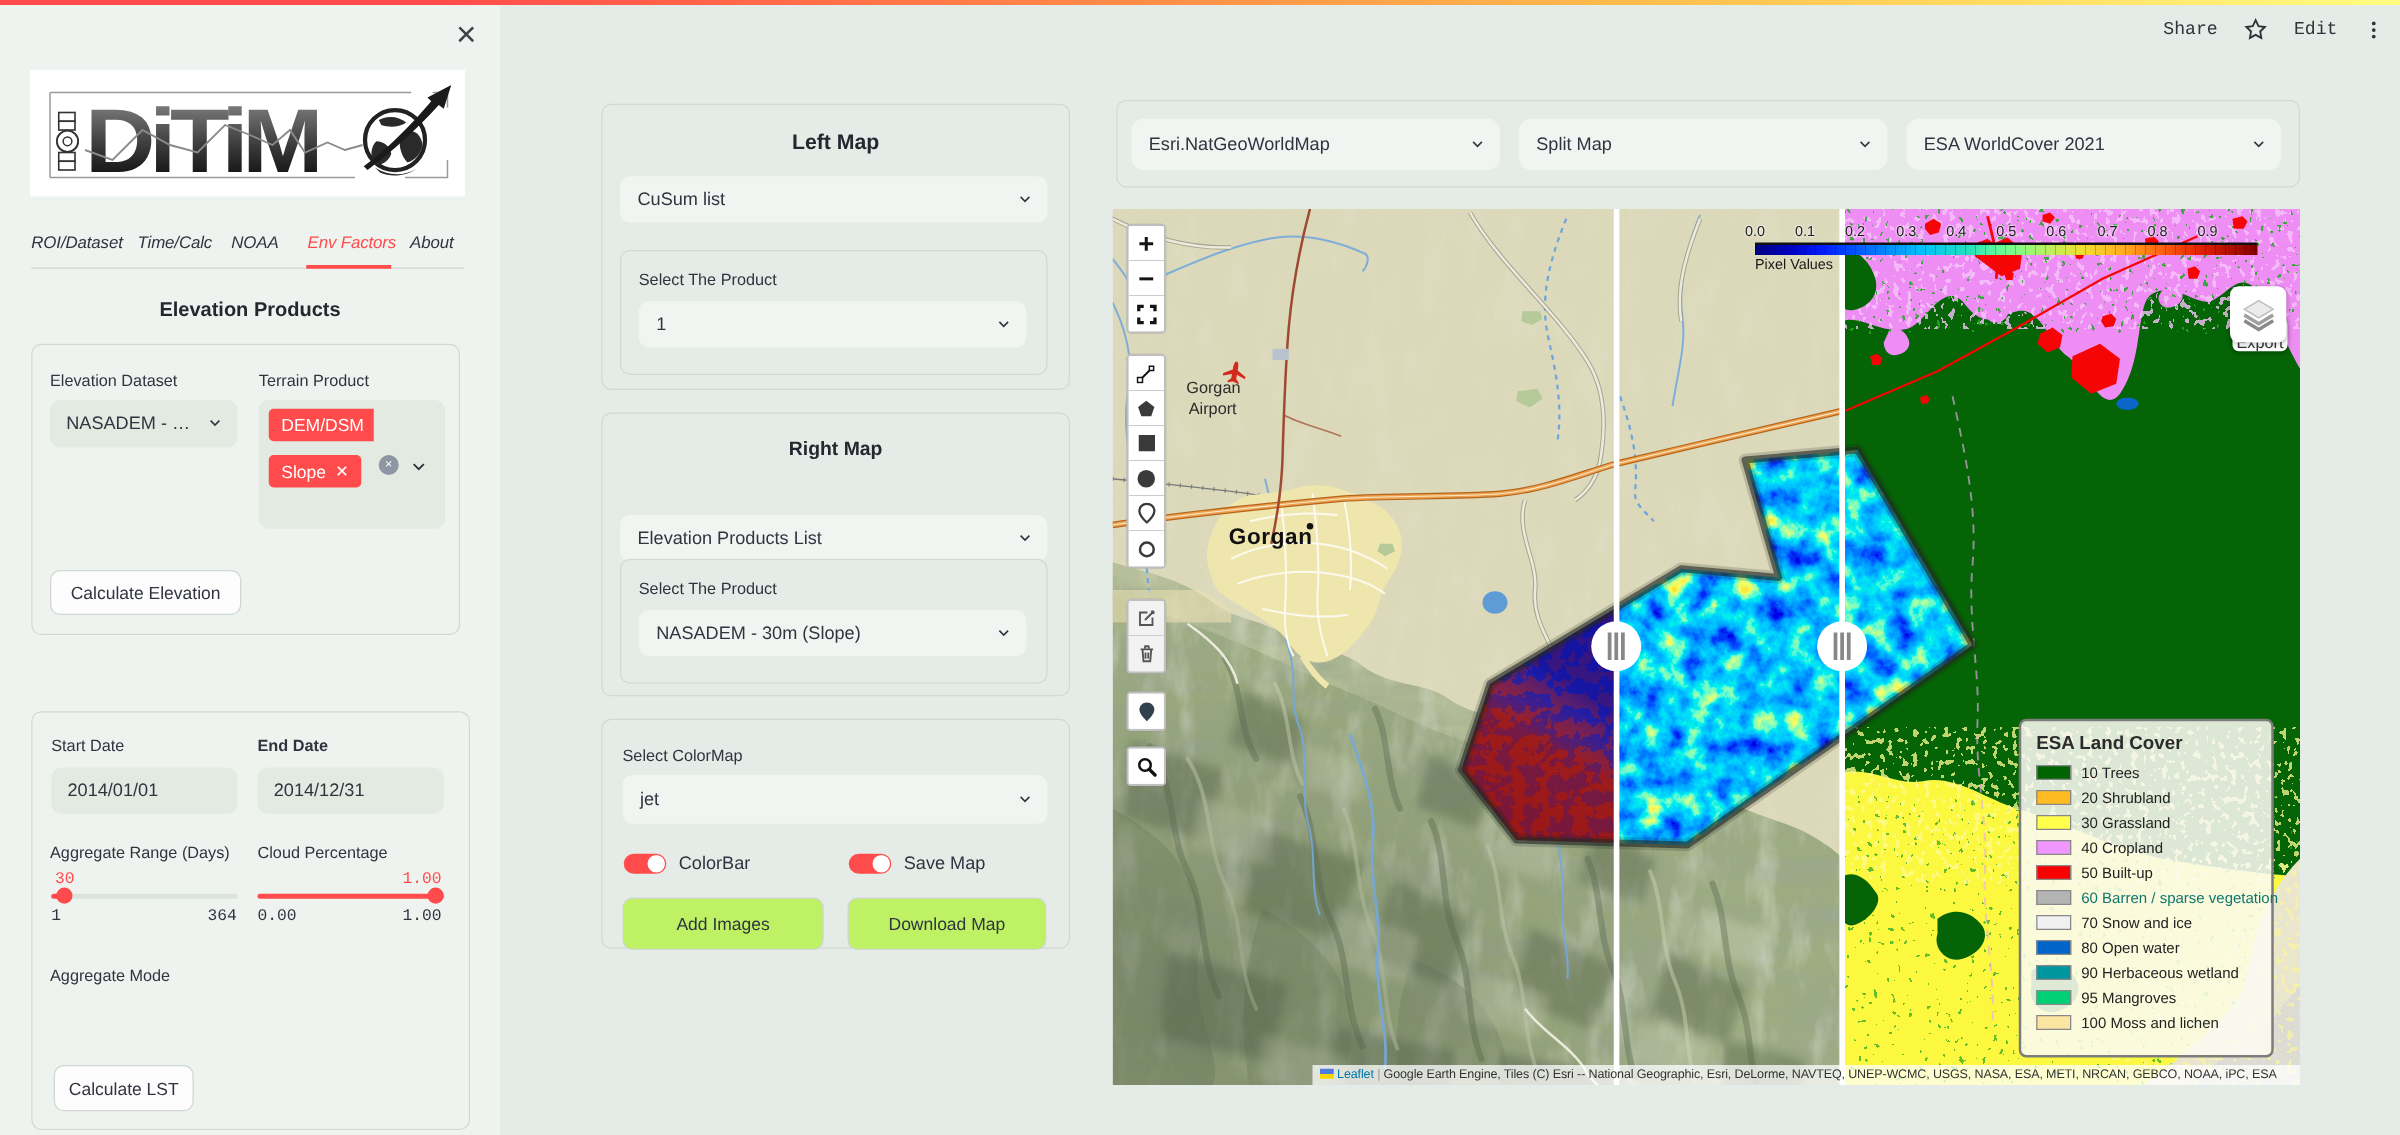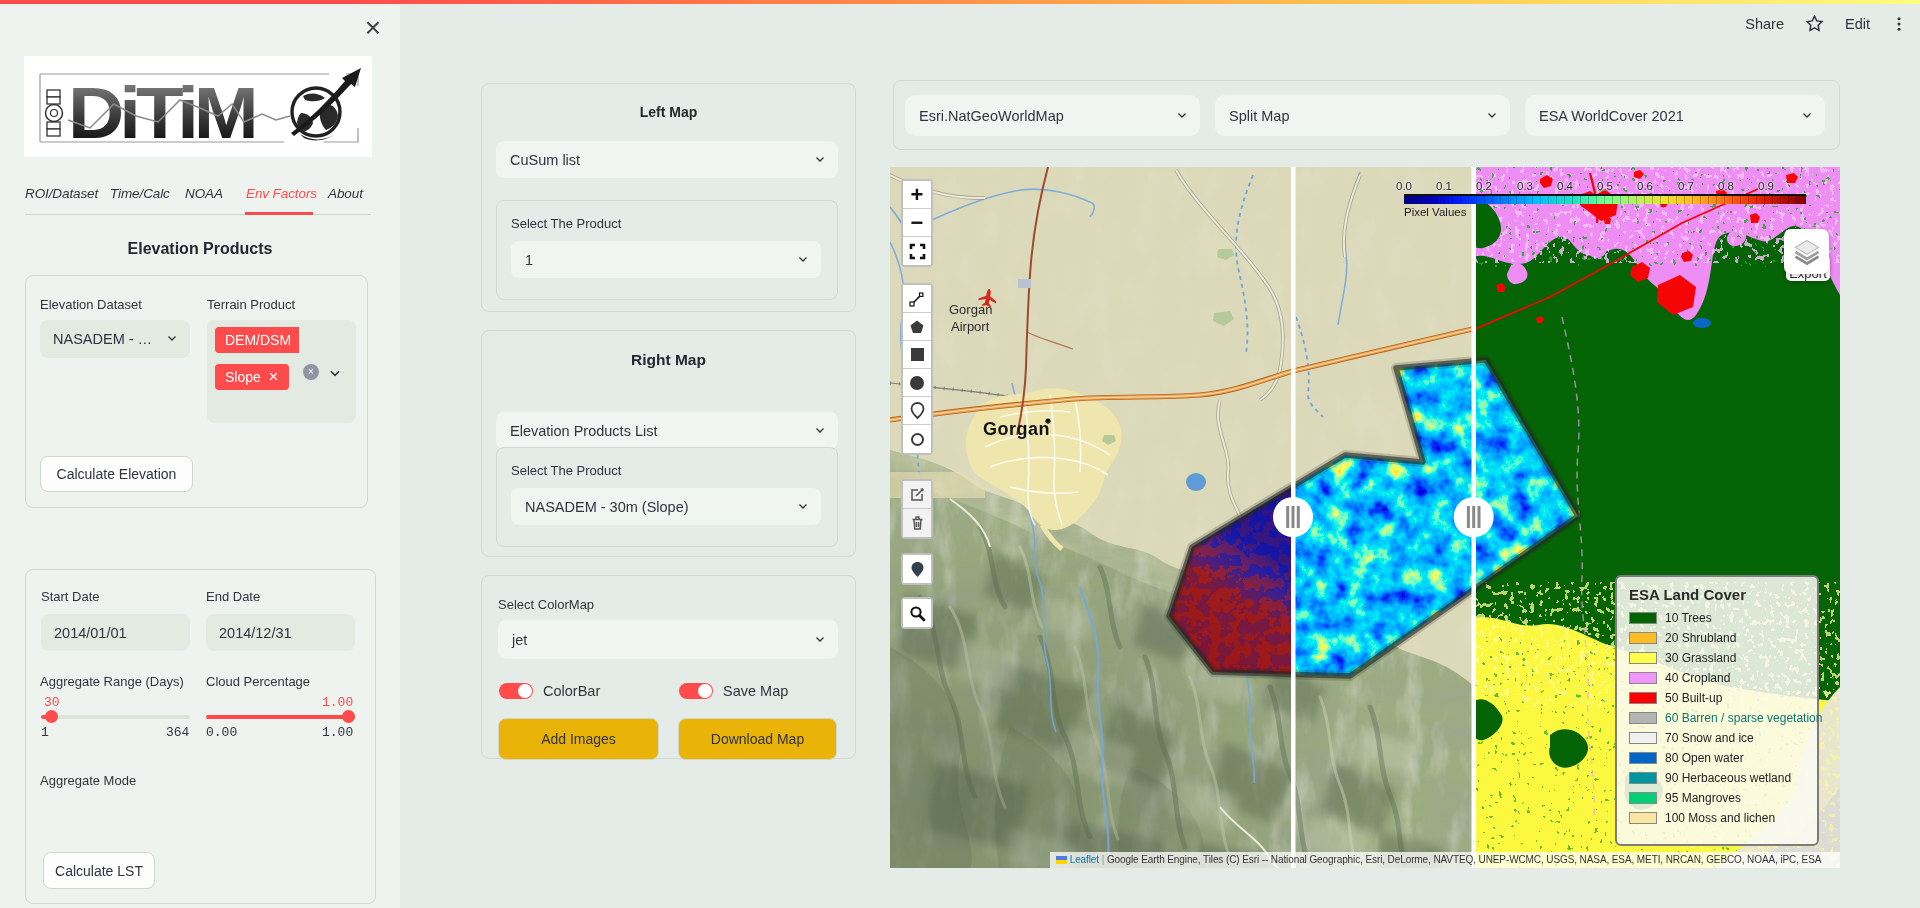--- a/index.html
+++ b/index.html
@@ -19,26 +19,26 @@
 .card { position:absolute; border:1px solid #d2d9d2; border-radius:8px; }
 .lbl { position:absolute; font-size:13px; color:#31333f; }
 .input { position:absolute; background:#e2eae2; border-radius:8px; font-size:14.5px; color:#31333f; display:flex; align-items:center; padding-left:13px; }
 .chev { position:absolute; right:12px; top:50%; width:12px; height:12px; transform:translateY(-58%); }
 .btn { position:absolute; background:#fcfdfc; border:1px solid #d0d6d0; border-radius:8px; font-size:14px; color:#31333f; display:flex; align-items:center; justify-content:center; }
 .mono { font-family:"Liberation Mono", monospace; }
 .chip { position:absolute; background:#ff4b4b; color:#fff; border-radius:4px; font-size:14px; display:flex; align-items:center; padding:0 10px; height:26px; }
 
 .midcard { position:absolute; border:1px solid #d2d9d2; border-radius:8px; background:#e5ebe6; }
 .minput { position:absolute; background:#f1f5f1; border-radius:8px; font-size:14.5px; color:#31333f; display:flex; align-items:center; padding-left:14px; }
-.mbtn { position:absolute; background:#eab308; border:1px solid #cfd5cf; border-radius:8px; font-size:14px; color:#31333f; display:flex; align-items:center; justify-content:center; }
+.mbtn { position:absolute; background:#bef264; border:1px solid #cfd5cf; border-radius:8px; font-size:14px; color:#31333f; display:flex; align-items:center; justify-content:center; }
 .toggle { position:absolute; width:34px; height:16px; background:#ff4b4b; border-radius:9px; }
 .toggle .knob { position:absolute; right:1px; top:1px; width:14px; height:14px; background:#fff; border-radius:50%; }
 .tlabel { position:absolute; font-size:14.5px; color:#31333f; }
 
-#hdr { position:absolute; right:12px; top:13px; font-size:14.5px; color:#30333b; display:flex; align-items:center; gap:20px; z-index:40; }
+#hdr { position:absolute; right:12px; top:13px; font-size:14.5px; color:#30333b; display:flex; align-items:center; gap:20px; z-index:40;font-family:Liberation Mono, monospace; }
 
 #mapwrap { position:absolute; left:890px; top:167px; width:950px; height:701px; overflow:hidden; z-index:5; }
 .lfgroup { position:absolute; background:#fff; border:2px solid rgba(0,0,0,0.25); border-radius:4px; width:32px; z-index:30; }
 .lfbtn { width:28px; height:28px; border-bottom:1px solid #ccc; display:flex; align-items:center; justify-content:center; background:#fff; }
 .lfbtn:last-child { border-bottom:none; }
 svg text { font-family:"Liberation Sans", sans-serif; }
 </style>
 </head>
 <body>
 <div id="deco"></div>
@@ -116,21 +116,21 @@
   <div class="abs" style="left:303px; top:360px; width:16px; height:16px; background:#8e95a3; border-radius:50%; color:#fff; font-size:10px; text-align:center; line-height:16px;">×</div>
   <svg class="abs" style="left:328px; top:362px;" width="14" height="14" viewBox="0 0 24 24" fill="none" stroke="#31333f" stroke-width="2.6">
       <path d="M5 9l7 7 7-7"></path>
     </svg>
   <div class="btn" style="left:40px; top:452px; width:153px; height:36px;">Calculate Elevation</div>
 
 
   <div class="card" style="left:25px; top:565px; width:351px; height:335px;"></div>
   <div class="lbl" style="left:41px; top:585px;">Start Date</div>
   <div class="input" style="left:41px; top:610px; width:149px; height:37px;">2014/01/01</div>
-  <div class="lbl" style="left:206px; top:585px;">End Date</div>
+  <div class="lbl" style="left:206px; top:585px;font-weight:bold;">End Date</div>
   <div class="input" style="left:206px; top:610px; width:149px; height:37px;">2014/12/31</div>
 
   <div class="lbl" style="left:40px; top:670px;">Aggregate Range (Days)</div>
   <div class="mono" style="position:absolute; left:44px; top:691px; font-size:13px; color:#ff4b4b;">30</div>
   <div class="abs" style="left:41px; top:711px; width:149px; height:4px; background:#dbe4db; border-radius:2px;"></div>
   <div class="abs" style="left:41px; top:711px; width:11px; height:4px; background:#ff4b4b; border-radius:2px;"></div>
   <div class="abs" style="left:45px; top:706px; width:13px; height:13px; background:#ff4b4b; border-radius:50%;"></div>
   <div class="mono" style="position:absolute; left:41px; top:721px; font-size:13px;">1</div>
   <div class="mono" style="position:absolute; left:166px; top:721px; font-size:13px;">364</div>
 
@@ -140,21 +140,21 @@
   <div class="abs" style="left:342px; top:706px; width:13px; height:13px; background:#ff4b4b; border-radius:50%;"></div>
   <div class="mono" style="position:absolute; left:206px; top:721px; font-size:13px;">0.00</div>
   <div class="mono" style="position:absolute; left:322px; top:721px; font-size:13px;">1.00</div>
 
   <div class="lbl" style="left:40px; top:769px;">Aggregate Mode</div>
   <div class="btn" style="left:43px; top:848px; width:112px; height:37px;">Calculate LST</div>
 </div>
 
 <div id="midcol">
   <div class="midcard" style="left:481px; top:83px; width:375px; height:229px;"></div>
-  <div class="abs" style="left:481px; top:104px; width:375px; text-align:center; font-size:14px; font-weight:bold; color:#25272e;">Left Map</div>
+  <div class="abs" style="left:481px; top:104px; width:375px; text-align:center; font-size:17px; font-weight:bold; color:#25272e;">Left Map</div>
   <div class="minput" style="left:496px; top:141px; width:342px; height:37px;">CuSum list
     <svg class="chev" viewBox="0 0 24 24" fill="none" stroke="#31333f" stroke-width="2.6">
         <path d="M5 9l7 7 7-7"></path>
       </svg>
   </div>
   <div class="midcard" style="left:496px; top:200px; width:342px; height:100px;"></div>
   <div class="lbl" style="left:511px; top:216px;">Select The Product</div>
   <div class="minput" style="left:511px; top:241px; width:310px; height:37px;">1
     <svg class="chev" viewBox="0 0 24 24" fill="none" stroke="#31333f" stroke-width="2.6">
         <path d="M5 9l7 7 7-7"></path>

